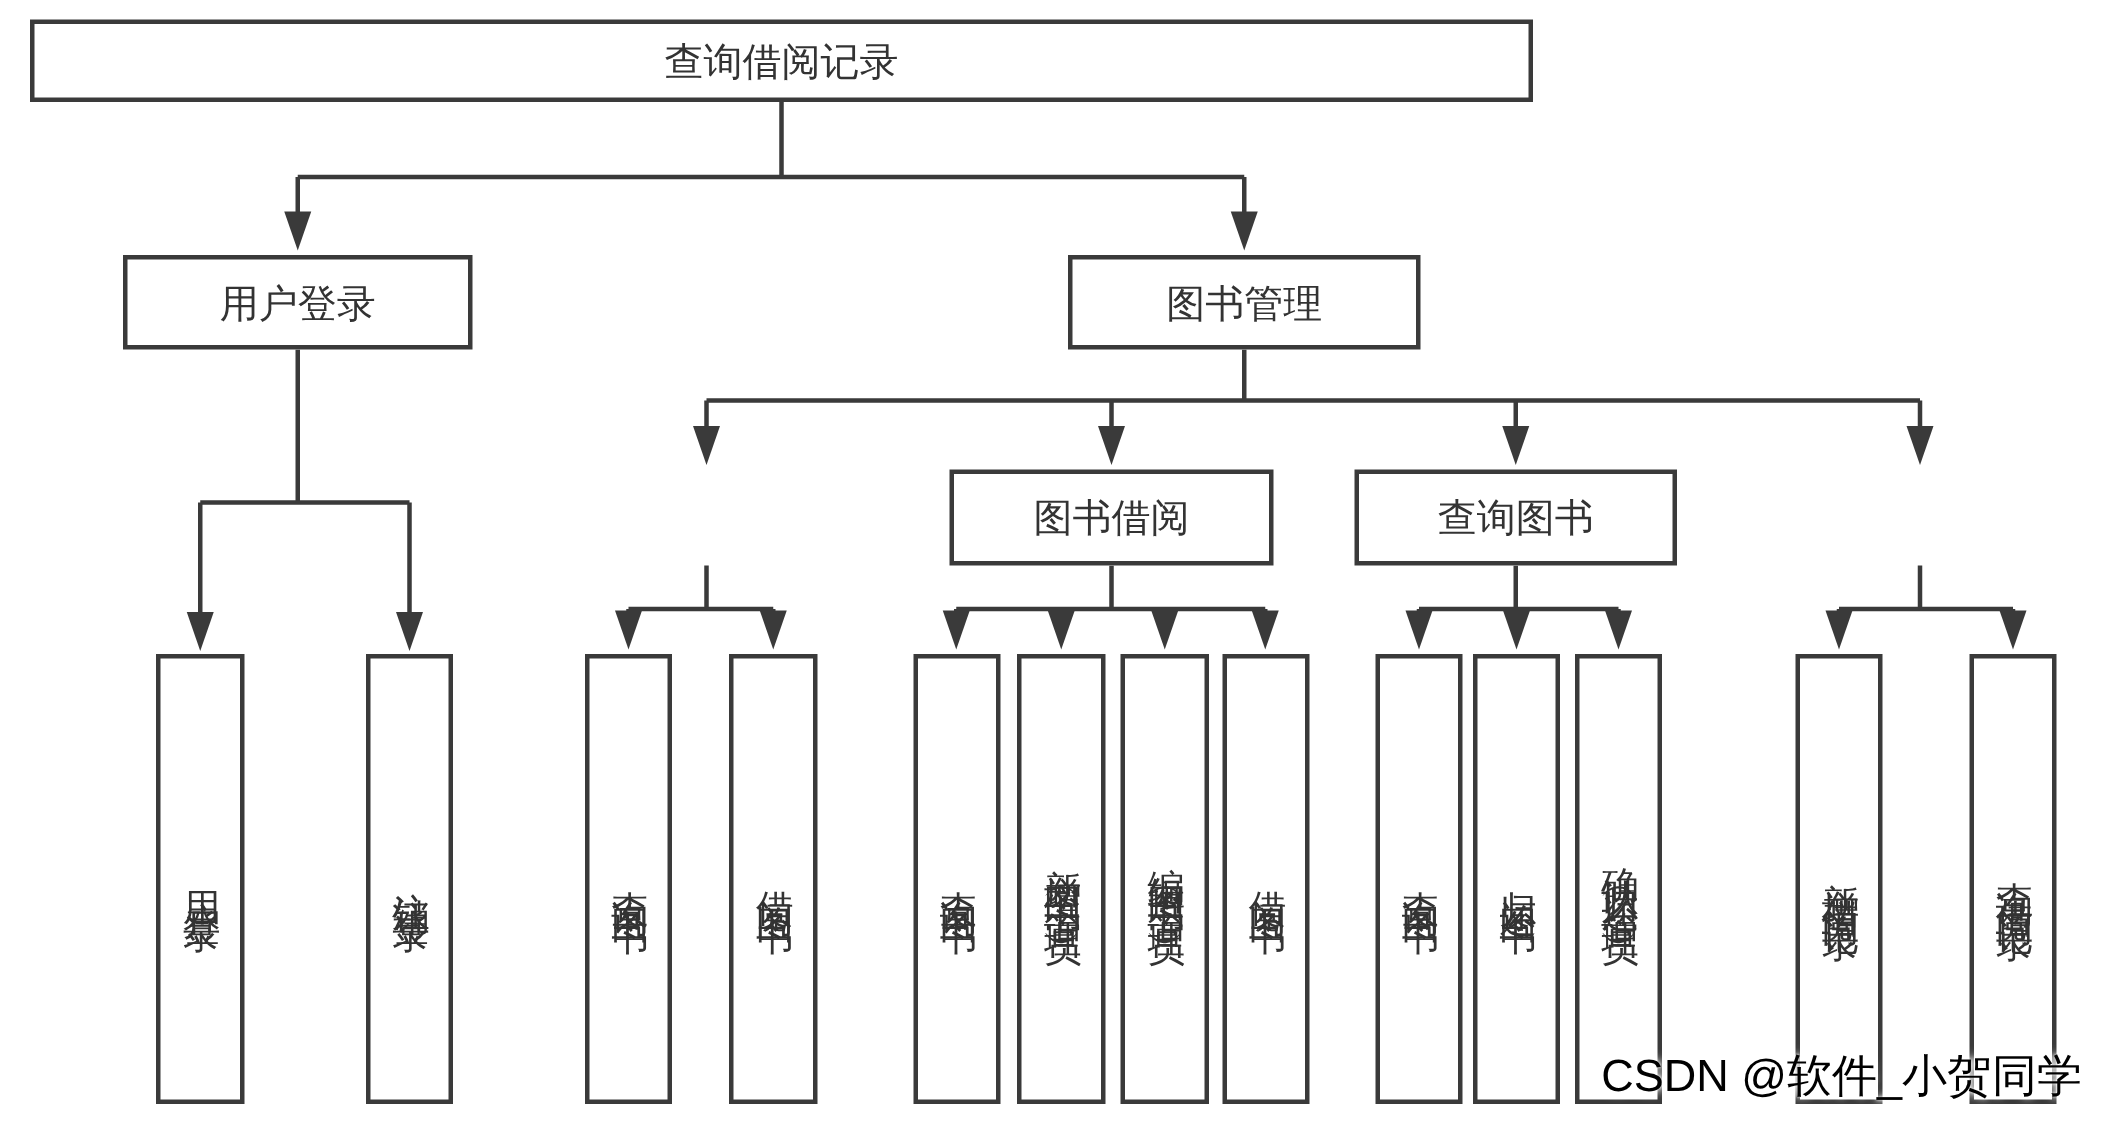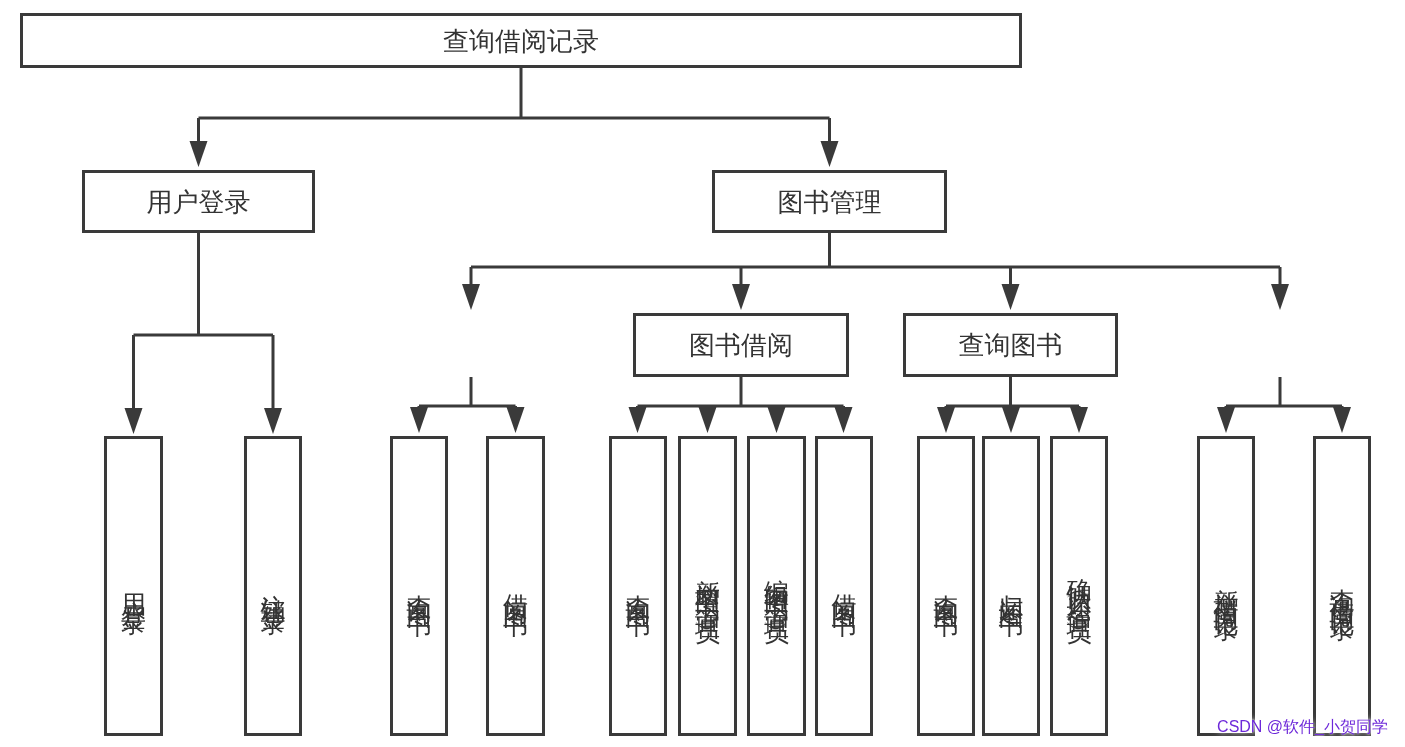--- a/index.html
+++ b/index.html
@@ -13,21 +13,21 @@
     border:3px solid #3a3a3a;color:#333333;
     display:flex;align-items:center;justify-content:center;
     font-size:26px;line-height:1;z-index:2;white-space:nowrap;
   }
   .node.v{
     writing-mode:vertical-rl;text-orientation:mixed;
     font-size:25px;letter-spacing:6px;white-space:normal;
   }
   .watermark{
     position:absolute;right:17px;bottom:9px;z-index:3;
-    font-size:16px;color:#6d28d9;white-space:nowrap;
+    font-size:30px;color:#000000;white-space:nowrap;
     text-shadow:0 0 2px #ffffff,0 0 5px #ffffff,0 0 8px #ffffff;
   }
 </style>
 </head>
 <body>
 
 <div class="canvas">
 
   <svg class="connector-layer" width="1405" height="747">
       <path d="M521 68 V118 M198.5 118 H829.5 M198.5 118 V147 M829.5 118 V147" stroke="#3a3a3a" stroke-width="3" fill="none"></path>

